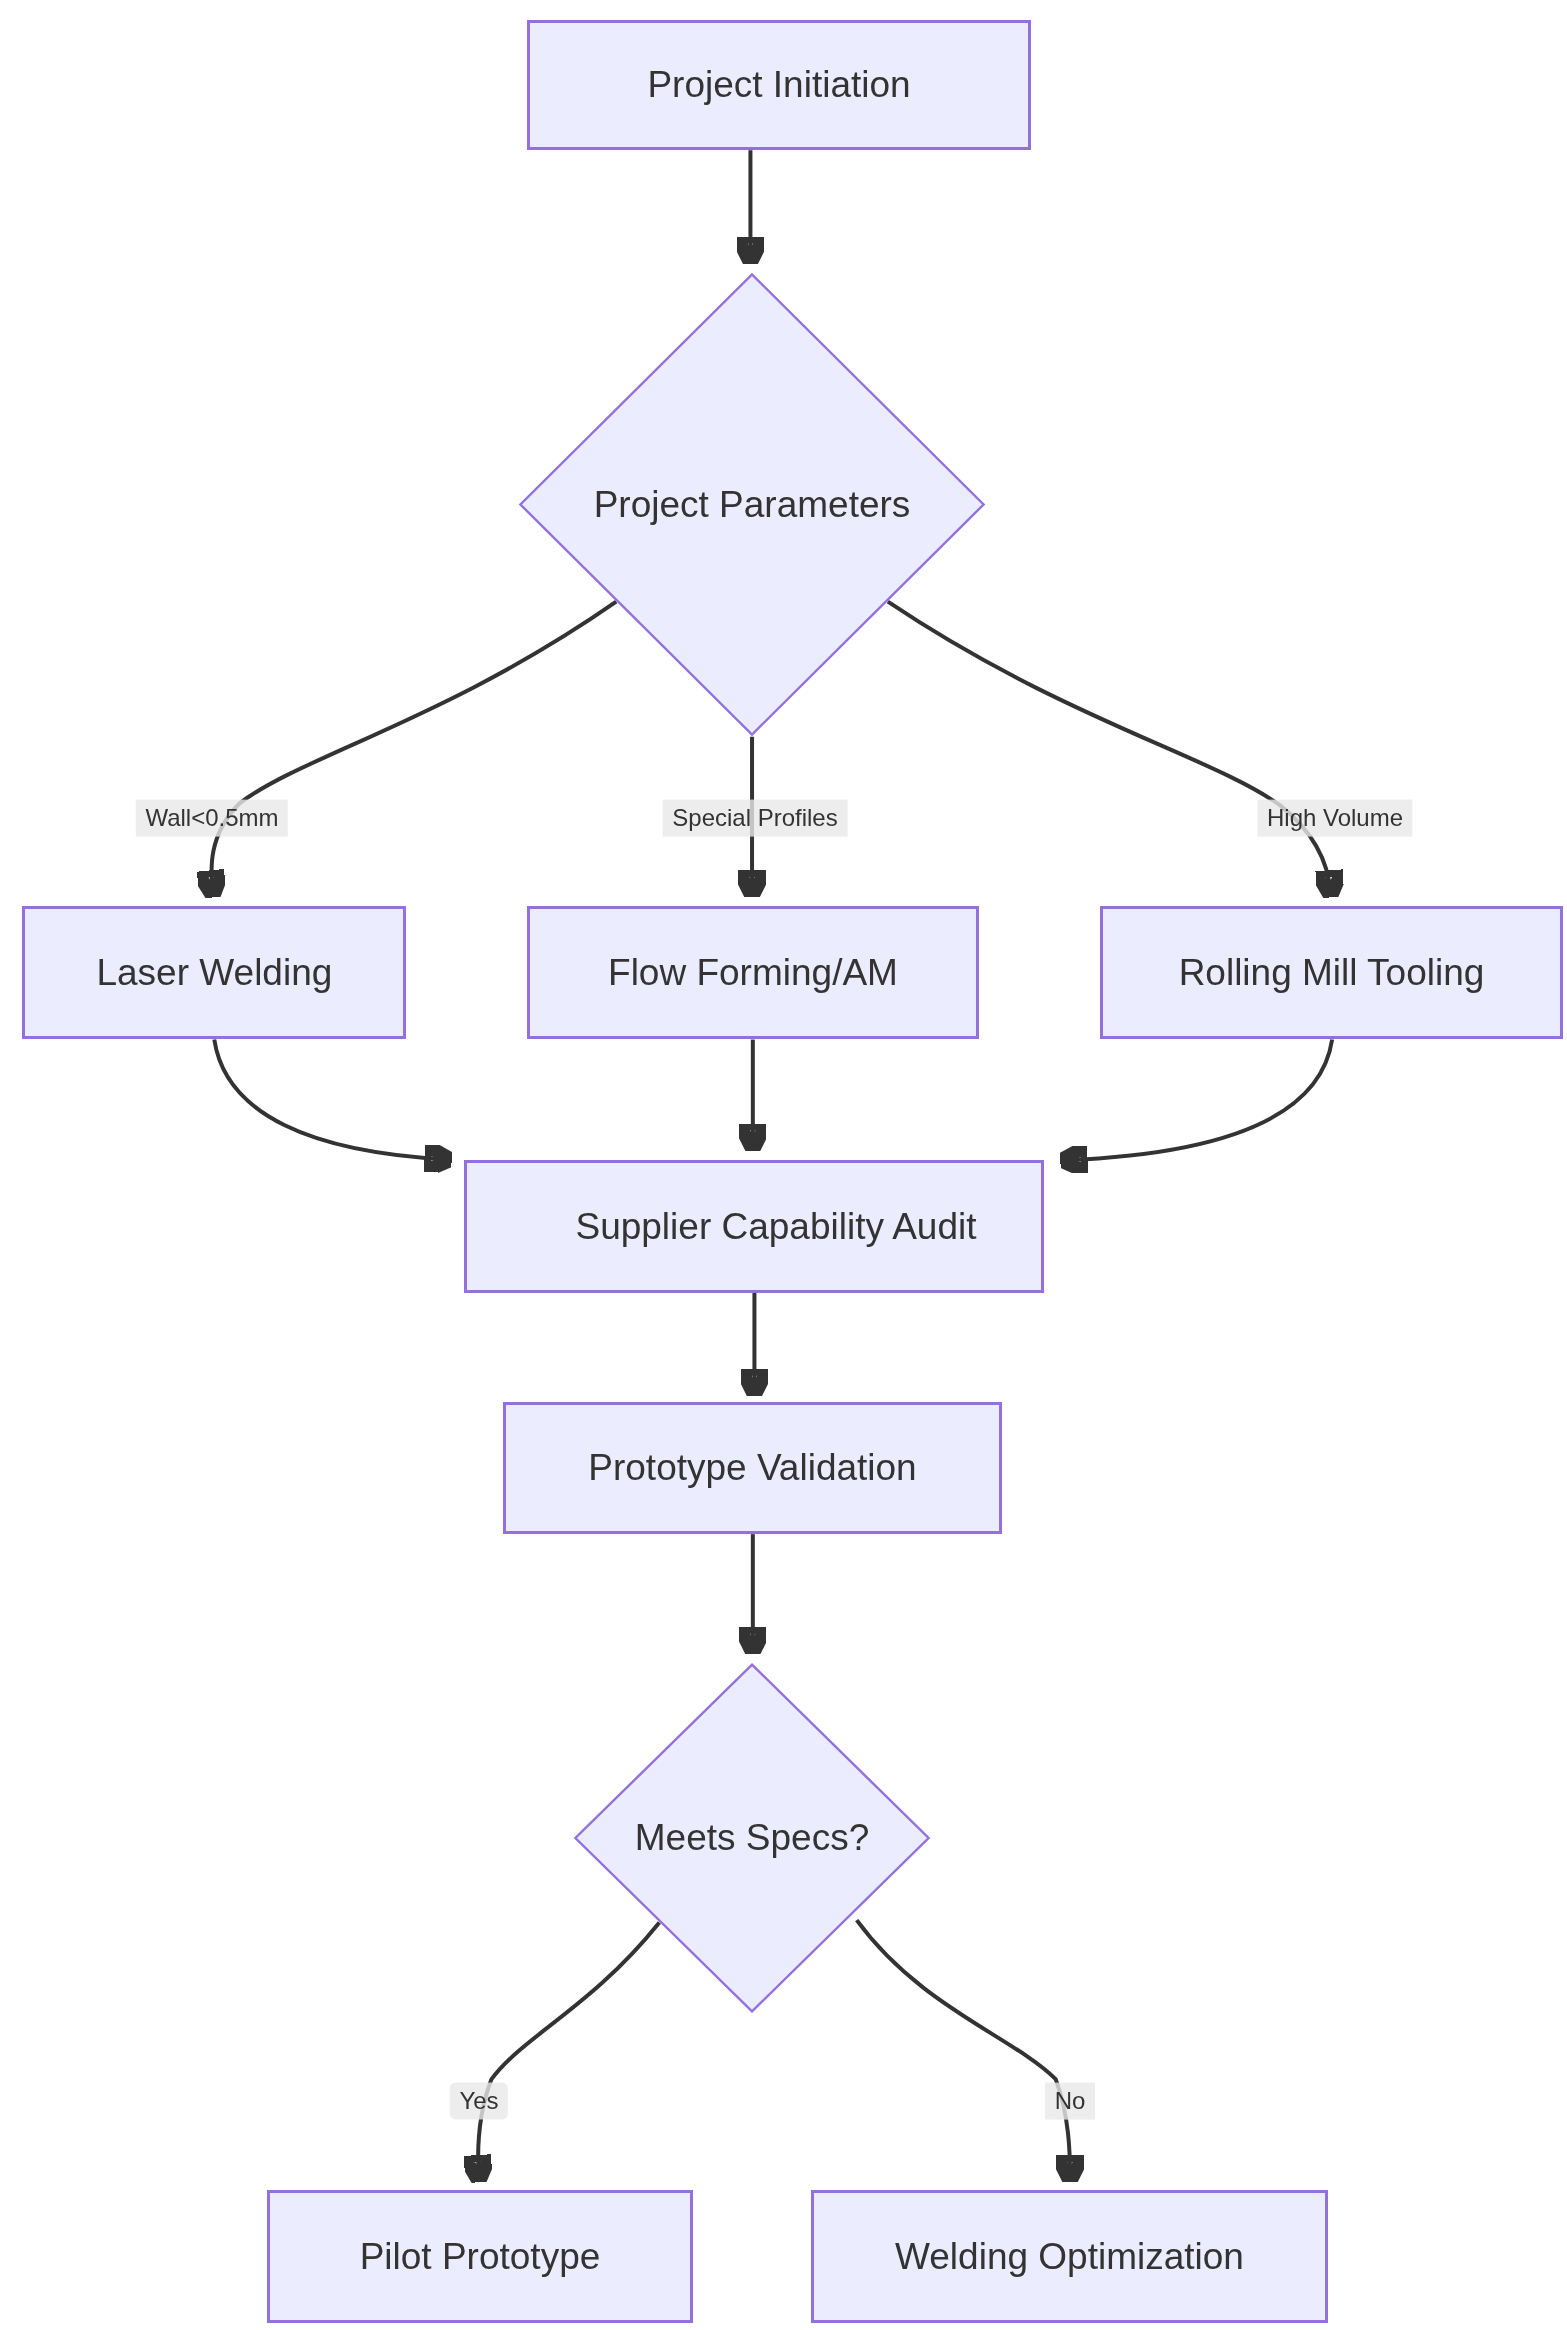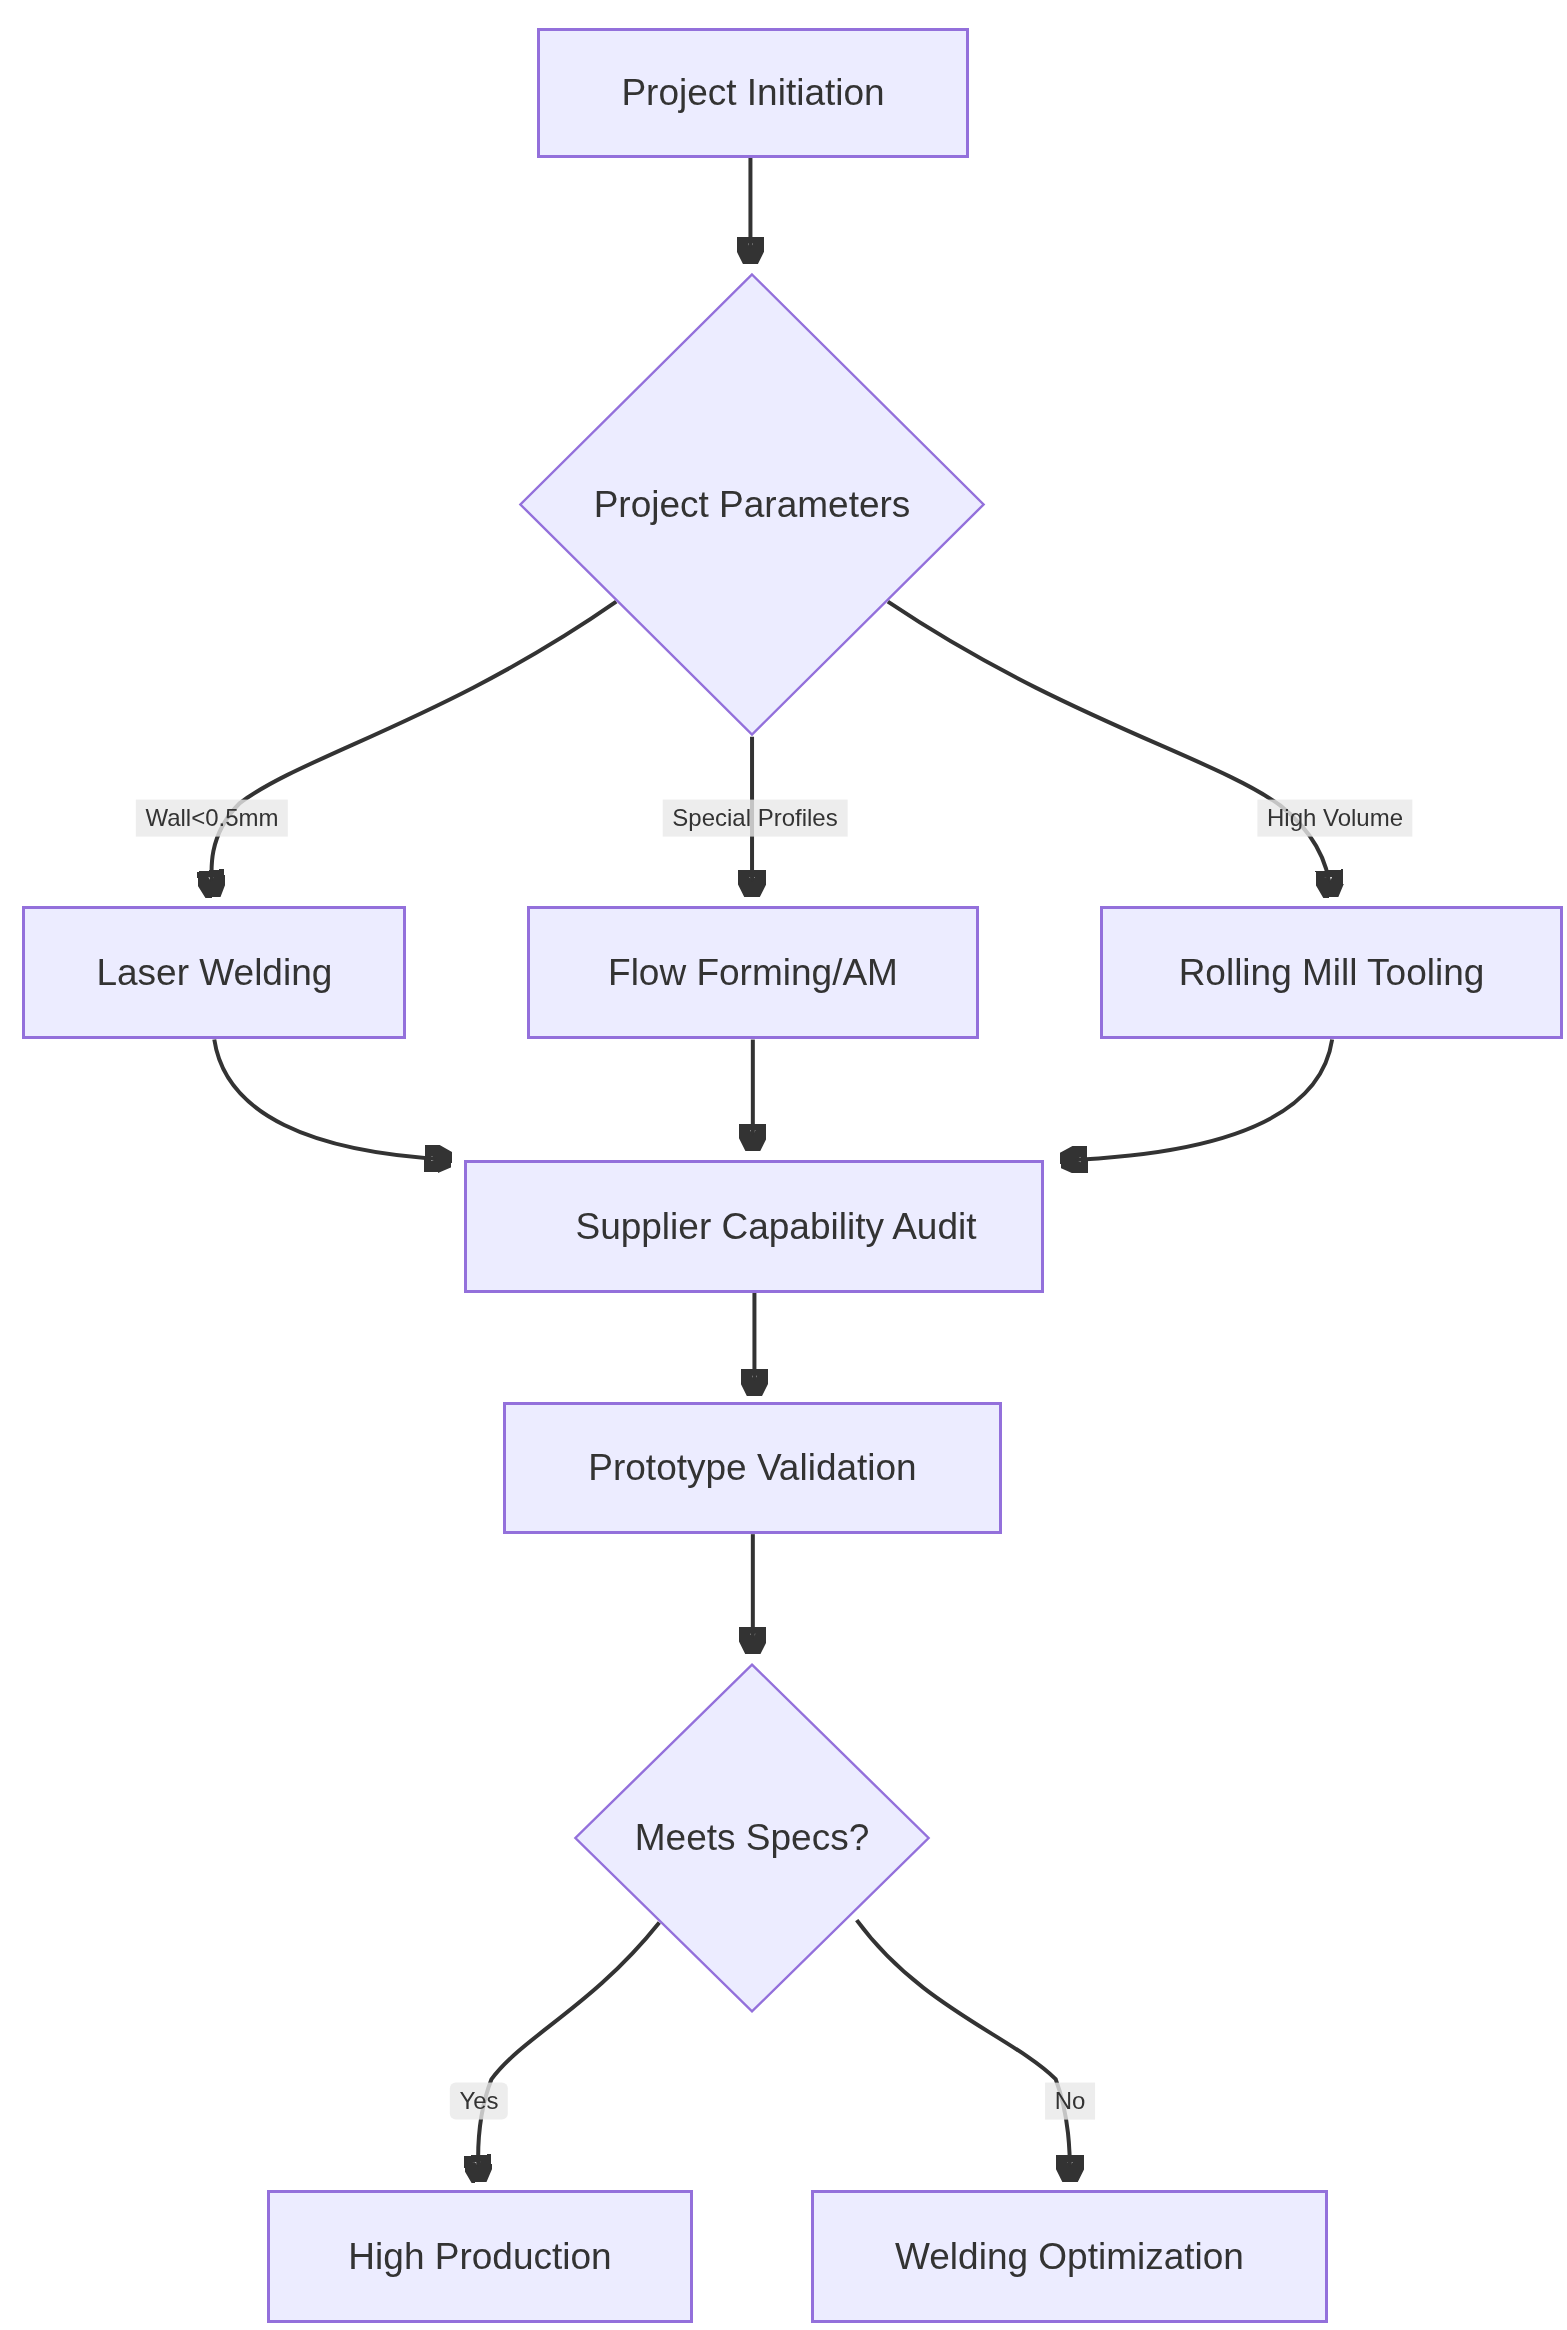--- a/index.html
+++ b/index.html
@@ -90,21 +90,21 @@
     <path d="M1111,753 C1330,900 1520,948 1602,1008 C1652,1048 1663,1088 1665,1118" marker-end="url(#arrow)"></path>
     <path d="M268,1301 C282,1395 390,1442 560,1451" marker-end="url(#arrow)"></path>
     <path d="M942,1301 L942,1435" marker-end="url(#arrow)"></path>
     <path d="M1667,1301 C1653,1395 1540,1444 1332,1452" marker-end="url(#arrow)"></path>
     <path d="M944,1617 L944,1742" marker-end="url(#arrow)"></path>
     <path d="M942,1920 L942,2065" marker-end="url(#arrow)"></path>
     <path d="M825,2406 C740,2512 655,2548 615,2602 C597,2648 597,2694 599,2726" marker-end="url(#arrow)"></path>
     <path d="M1072,2403 C1152,2512 1266,2548 1321,2602 C1338,2648 1339,2694 1339,2726" marker-end="url(#arrow)"></path>
   </svg>
 
-  <div class="node" style="left:527px; top:28px; width:432px; height:130px;margin-left:10px;">
+  <div class="node" style="left:527px; top:20px; width:504px; height:130px;">
     <span>Project Initiation</span>
   </div>
 
   <div class="node" style="left:22.4px; top:906px; width:384px; height:133px;">
     <span>Laser Welding</span>
   </div>
 
   <div class="node" style="left:527px; top:906px; width:452px; height:133px;">
     <span>Flow Forming/AM</span>
   </div>
@@ -115,21 +115,21 @@
 
   <div class="node" style="left:464px; top:1160px; width:580px; height:133px;padding-left:44px;">
     <span>Supplier Capability Audit</span>
   </div>
 
   <div class="node" style="left:503px; top:1402px; width:499px; height:132px;">
     <span>Prototype Validation</span>
   </div>
 
   <div class="node" style="left:267px; top:2190px; width:426px; height:133px;">
-    <span>High Production</span>
+    <span>Pilot Prototype</span>
   </div>
 
   <div class="node" style="left:811px; top:2190px; width:517px; height:133px;">
     <span>Welding Optimization</span>
   </div>
 
   <div class="diamond" style="left:518px; top:272px; width:468px; height:465px;">
     <svg width="468" height="465" viewBox="0 0 586 582" xmlns="http://www.w3.org/2000/svg">
       <polygon points="293,3 583,291 293,579 3,291" fill="#ECECFF" stroke="#9370DB" stroke-width="3"></polygon>
     </svg>

